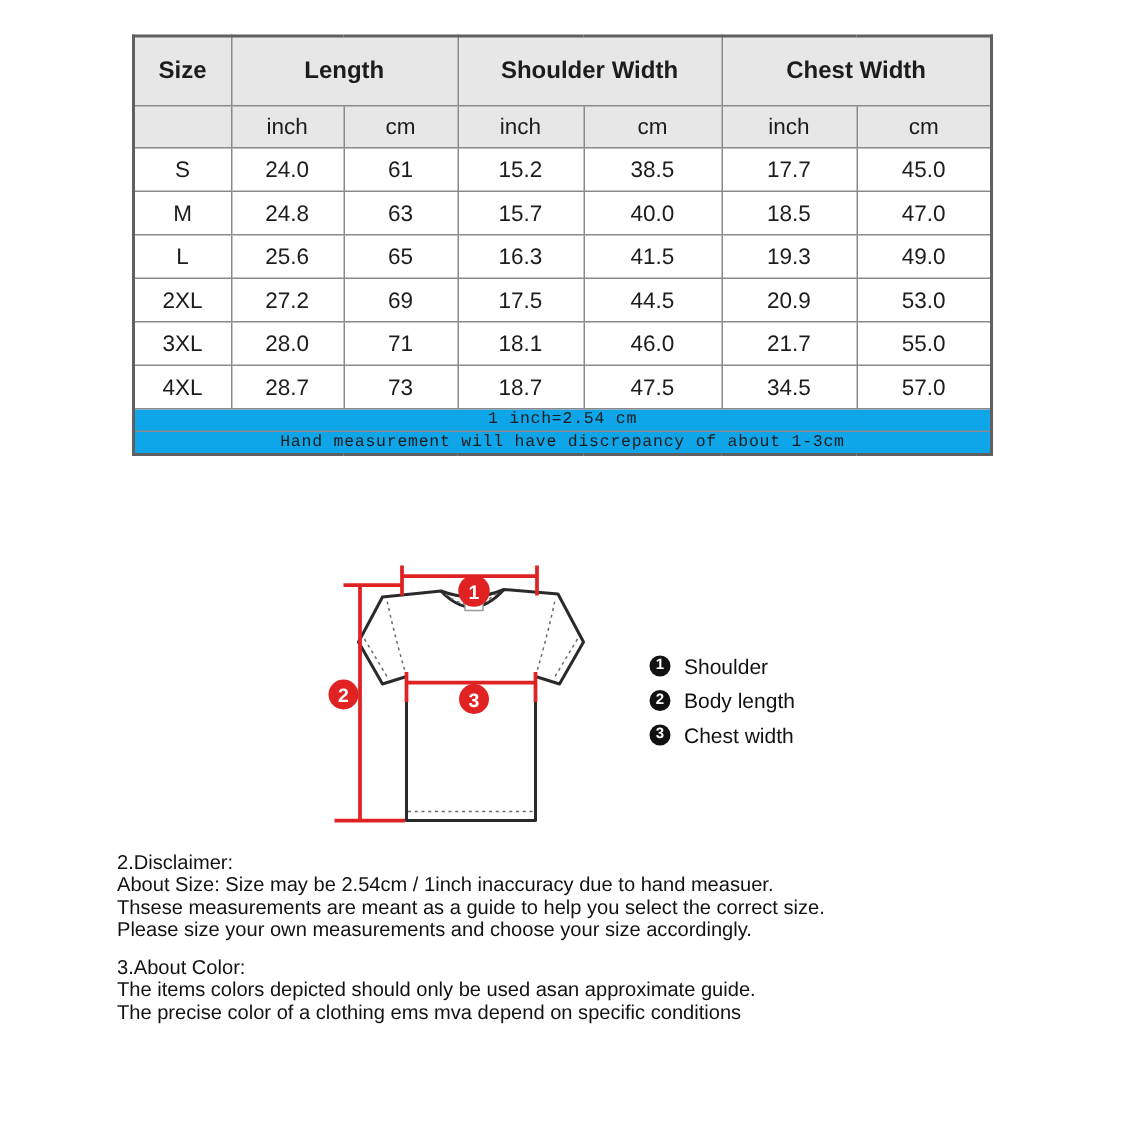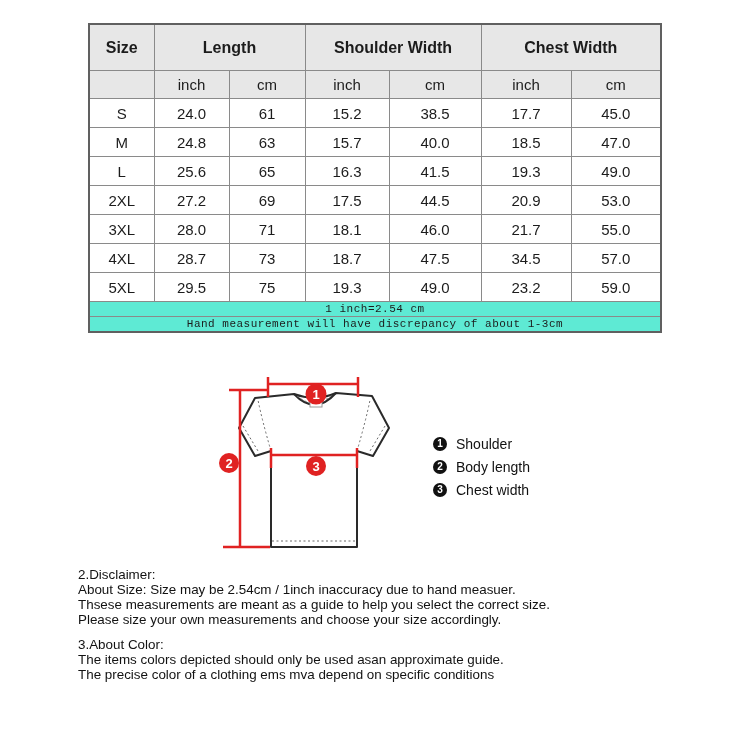--- a/index.html
+++ b/index.html
@@ -7,21 +7,21 @@
         font-family:"Liberation Sans",sans-serif;color:#1c1c1c;border-radius:29px;}
 
   
   table.size-table{position:absolute;left:88px;top:23px;border-collapse:collapse;
         table-layout:fixed;border:2px solid #606060;}
   .size-table td{border:1px solid #8a8a8a;text-align:center;vertical-align:middle;
         padding:0;font-size:15px;color:#1c1c1c;}
   .size-table tr.group-row td{height:45px;background:#e7e7e7;font-size:16px;font-weight:bold;}
   .size-table tr.unit-row td{height:27px;background:#e7e7e7;font-size:15px;}
   .size-table tr.data-row td{height:28px;background:#fff;}
-  .size-table tr.note-row td{height:14px;background:#5eead4;font-family:"Liberation Mono",monospace;
+  .size-table tr.note-row td{height:14px;background:#0ea5e9;font-family:"Liberation Mono",monospace;
         font-size:11px;letter-spacing:.5px;margin-top:20px;}
 
   
   .diagram-svg{position:absolute;left:200px;top:365px;}
   .legend{position:absolute;left:433px;top:436px;}
   .legend-item{display:flex;align-items:center;margin-bottom:8px;height:15px;}
   .legend-dot{width:14px;height:14px;border-radius:50%;background:#111;color:#fff;
         font-size:10px;font-weight:bold;display:flex;align-items:center;justify-content:center;
         margin-right:9px;flex:0 0 auto;}
   .legend-label{font-size:14px;font-weight:normal;color:#111;}
@@ -109,29 +109,20 @@
       </tr>
       <tr class="data-row">
         <td>4XL</td>
         <td>28.7</td>
         <td>73</td>
         <td>18.7</td>
         <td>47.5</td>
         <td>34.5</td>
         <td>57.0</td>
       </tr>
-      <tr class="data-row">
-        <td>5XL</td>
-        <td>29.5</td>
-        <td>75</td>
-        <td>19.3</td>
-        <td>49.0</td>
-        <td>23.2</td>
-        <td>59.0</td>
-      </tr>
       <tr class="note-row">
         <td colspan="7">1 inch=2.54 cm</td>
       </tr>
       <tr class="note-row">
         <td colspan="7">Hand measurement will have discrepancy of about 1-3cm</td>
       </tr>
     </tbody>
   </table>
 
   <svg class="diagram-svg" width="220" height="195" viewBox="200 365 220 195" xmlns="http://www.w3.org/2000/svg">

